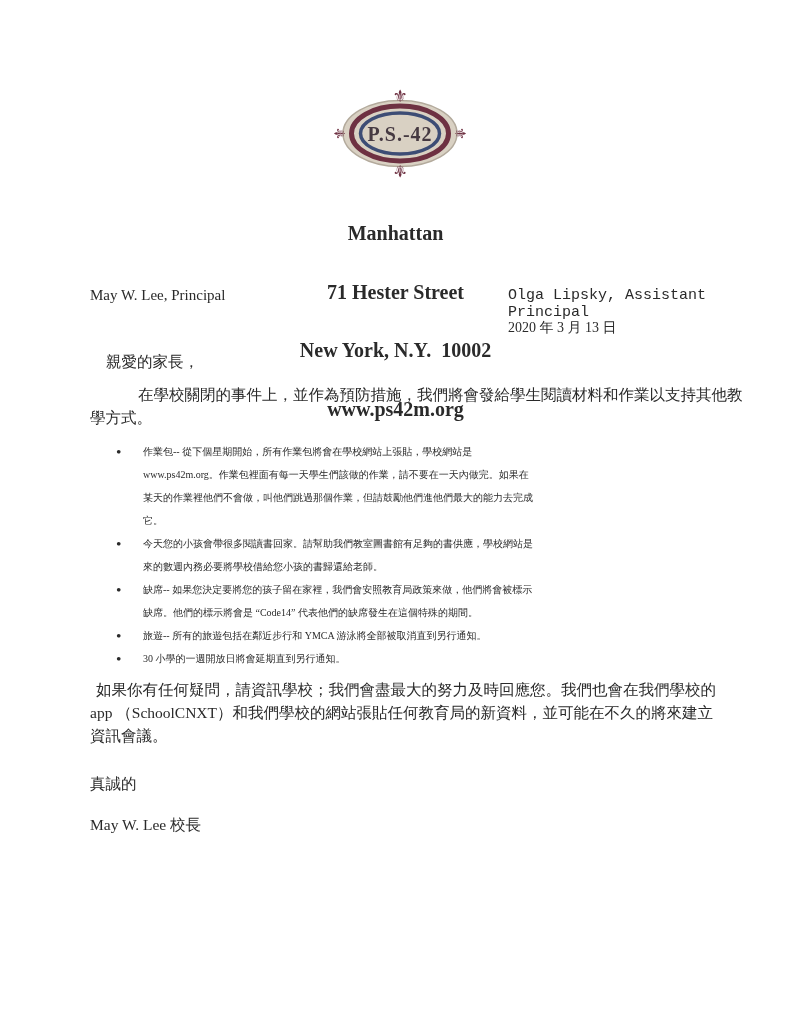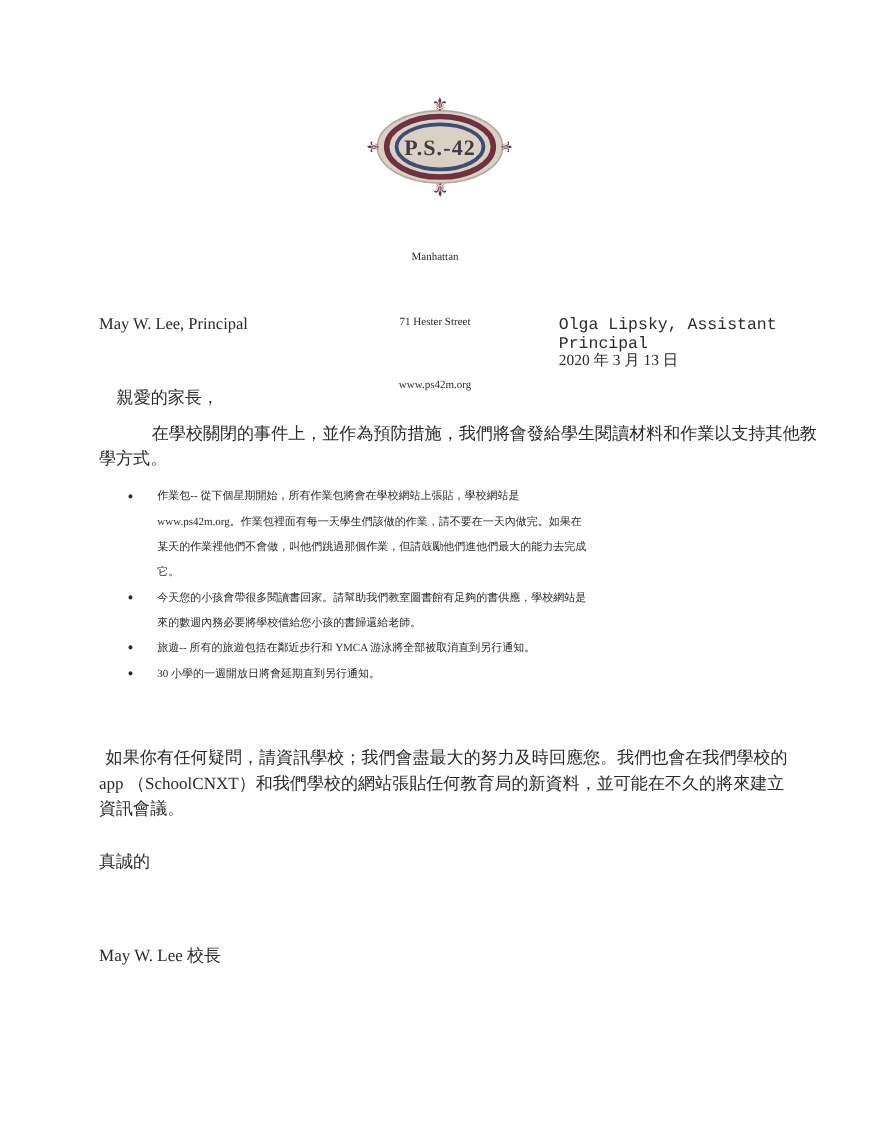--- a/index.html
+++ b/index.html
@@ -11,23 +11,24 @@
     background: #ffffff;
     font-family: "Liberation Serif", "DejaVu Serif", serif;
     color: #2a2a2a;
     overflow: hidden;
   }
   .abs { position: absolute; }
   .logo-wrap { left: 330px; top: 87px; width: 140px; height: 93px; }
   .addr {
     left: 0; top: 185px; width: 791px;
     text-align: center;
-    font-size: 10px;
+    font-size: 20px;
     line-height: 19.5px;
     white-space: pre;
+    font-weight: bold;
   }
   .principal-left  { left: 90px;  top: 287px; font-size: 15px; }
   .principal-right { left: 508px; top: 287px; font-size: 15px; font-family: Liberation Mono, monospace; }
   .date-line       { left: 508px; top: 319px; font-size: 14px; }
   .cjk {
     font-size: 15.5px;
     line-height: 23px;
     white-space: pre;
   }
   .greeting { left: 106px; top: 350px; }
@@ -45,21 +46,21 @@
     white-space: pre;
   }
   .bullets li::before {
     content: "\2022";
     position: absolute;
     left: 2px; top: 0;
     font-size: 15.5px;
   }
   .closing   { left: 90px; top: 678px; text-indent: 6px; }
   .sign-off  { left: 90px; top: 772px; }
-  .signature { left: 90px; top: 813px; margin-top: 45px; }
+  .signature { left: 90px; top: 813px; }
   .logo-text {
     font-family: "Liberation Serif", "DejaVu Serif", serif;
     font-weight: bold;
     letter-spacing: 1px;
   }
   .fleur { font-family: "DejaVu Sans", sans-serif; }
 </style>
 </head>
 <body>
 
@@ -74,38 +75,41 @@
       <text x="70" y="9" text-anchor="middle" dominant-baseline="central" font-size="17" class="fleur" fill="#6e3142">⚜</text>
       <text x="70" y="84" text-anchor="middle" dominant-baseline="central" font-size="17" class="fleur" fill="#6e3142" transform="rotate(180 70 84)">⚜</text>
       <text x="10" y="46.5" text-anchor="middle" dominant-baseline="central" font-size="15" class="fleur" fill="#6e3142" transform="rotate(-90 10 46.5)">⚜</text>
       <text x="130" y="46.5" text-anchor="middle" dominant-baseline="central" font-size="15" class="fleur" fill="#6e3142" transform="rotate(90 130 46.5)">⚜</text>
     </svg>
   </div>
 
   <div class="abs addr">
     <div>Manhattan</div>
     <div>71 Hester Street</div>
+    <div>New York, N.Y.&nbsp; 10002</div>
     <div>www.ps42m.org</div>
   </div>
 
   <div class="abs principal-left">May W. Lee, Principal</div>
   <div class="abs principal-right">Olga Lipsky, Assistant Principal</div>
   <div class="abs date-line">2020 年 3 月 13 日</div>
 
   <div class="abs cjk greeting">親愛的家長，</div>
   <div class="abs cjk intro">在學校關閉的事件上，並作為預防措施，我們將會發給學生閱讀材料和作業以支持其他教
 學方式。</div>
 
   <ul class="abs bullets">
     <li>作業包-- 從下個星期開始，所有作業包將會在學校網站上張貼，學校網站是
 www.ps42m.org。作業包裡面有每一天學生們該做的作業，請不要在一天內做完。如果在
 某天的作業裡他們不會做，叫他們跳過那個作業，但請鼓勵他們進他們最大的能力去完成
 它。</li>
     <li>今天您的小孩會帶很多閱讀書回家。請幫助我們教室圖書館有足夠的書供應，學校網站是
 來的數週內務必要將學校借給您小孩的書歸還給老師。</li>
+    <li>缺席-- 如果您決定要將您的孩子留在家裡，我們會安照教育局政策來做，他們將會被標示
+缺席。他們的標示將會是 “Code14” 代表他們的缺席發生在這個特殊的期間。</li>
     <li>旅遊-- 所有的旅遊包括在鄰近步行和 YMCA 游泳將全部被取消直到另行通知。</li>
     <li>30 小學的一週開放日將會延期直到另行通知。</li>
   </ul>
 
   <div class="abs cjk closing">如果你有任何疑問，請資訊學校；我們會盡最大的努力及時回應您。我們也會在我們學校的
 app （SchoolCNXT）和我們學校的網站張貼任何教育局的新資料，並可能在不久的將來建立
 資訊會議。</div>
   <div class="abs cjk sign-off">真誠的</div>
   <div class="abs cjk signature">May W. Lee 校長</div>
 

